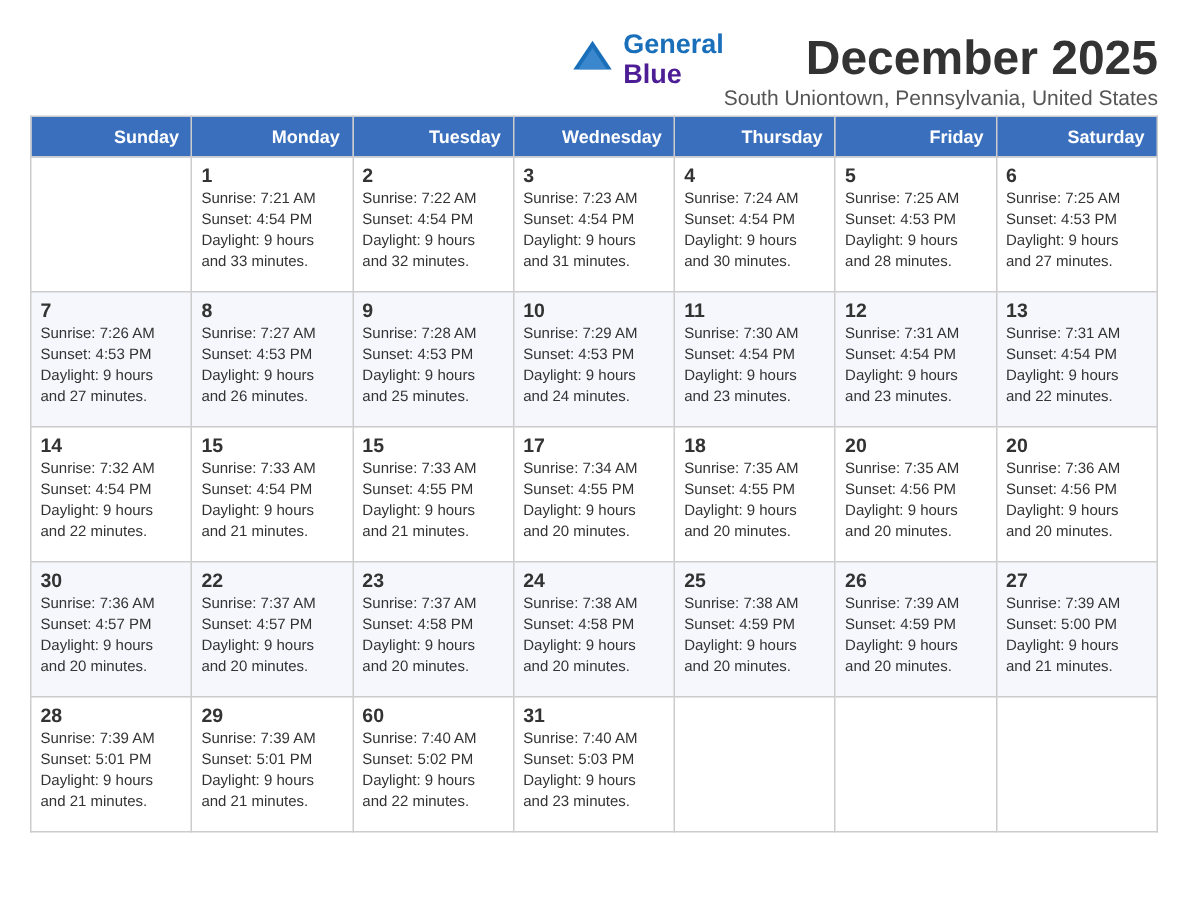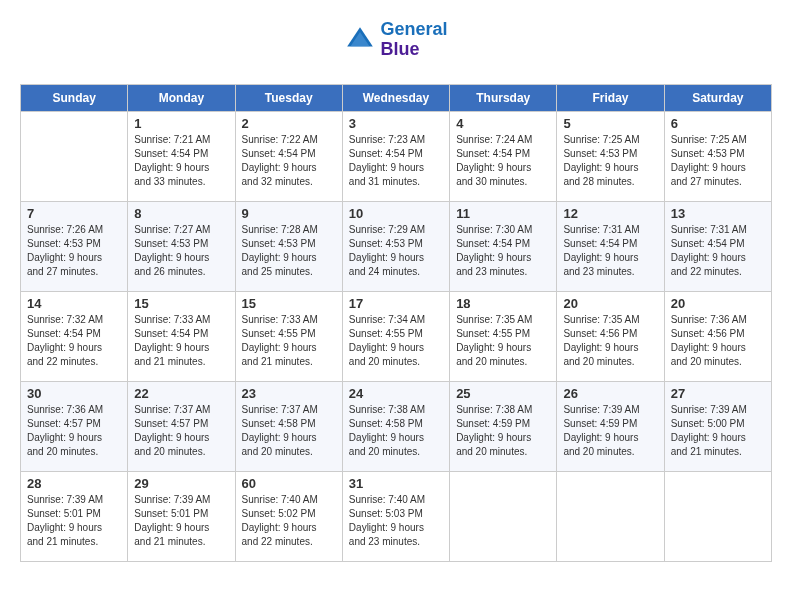--- a/index.html
+++ b/index.html
@@ -5,23 +5,23 @@
     * { box-sizing: border-box; margin: 0; padding: 0; }
     body {
       font-family: Arial, sans-serif;
       background: #fff;
       width: 792px;
       min-height: 612px;
       padding: 20px;
     }
     .header {
       display: flex;
-      justify-content: center;
+      justify-content: flex-end;
       align-items: flex-start;
-      margin-bottom: 24px;
+      margin-bottom: 4px;
     }
     .logo {
       display: flex;
       align-items: center;
       gap: 4px;
     }
     .logo-text {
       font-size: 18px;
       font-weight: bold;
       color: #333;
@@ -47,21 +47,21 @@
       color: #555;
     }
     table {
       width: 100%;
       border-collapse: collapse;
       font-size: 11px;
     }
     thead tr th {
       background-color: #3a6fbe;
       color: white;
-      text-align: center;
+      text-align: right;
       padding: 6px 8px;
       font-size: 12px;
       font-weight: bold;
       border: 1px solid #ccc;
     }
     tbody tr td {
       border: 1px solid #ccc;
       vertical-align: top;
       padding: 4px 6px;
       height: 90px;
@@ -95,20 +95,24 @@
   <div class="logo">
     <svg class="logo-icon" viewBox="0 0 40 40">
       <polygon points="20,4 36,28 4,28" fill="#1a6fba"></polygon>
       <polygon points="20,10 32,28 8,28" fill="#5aa0e0" opacity="0.5"></polygon>
     </svg>
     <div class="logo-text">
       <div><span>General</span></div>
       <div><span style="color:#4c1d95;">Blue</span></div>
     </div>
   </div>
+  <div class="title-area">
+    <div class="month-title">December 2025</div>
+    <div class="location">South Uniontown, Pennsylvania, United States</div>
+  </div>
 </div>
 
 <table>
   <thead>
     <tr>
     <th>Sunday</th>
         <th>Monday</th>
         <th>Tuesday</th>
         <th>Wednesday</th>
         <th>Thursday</th>

